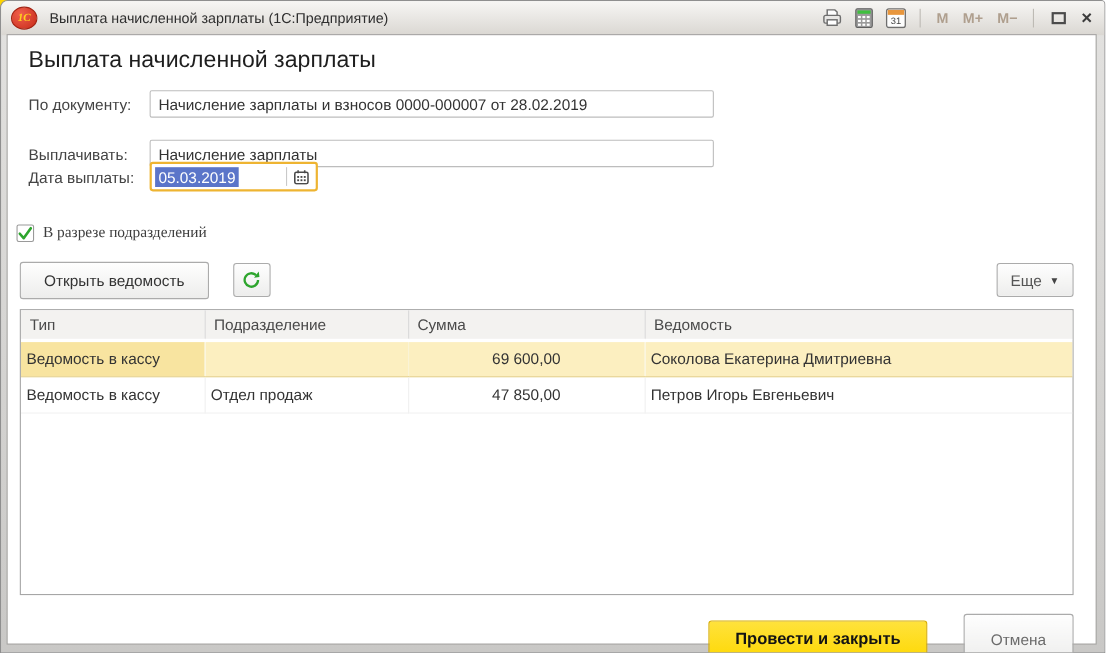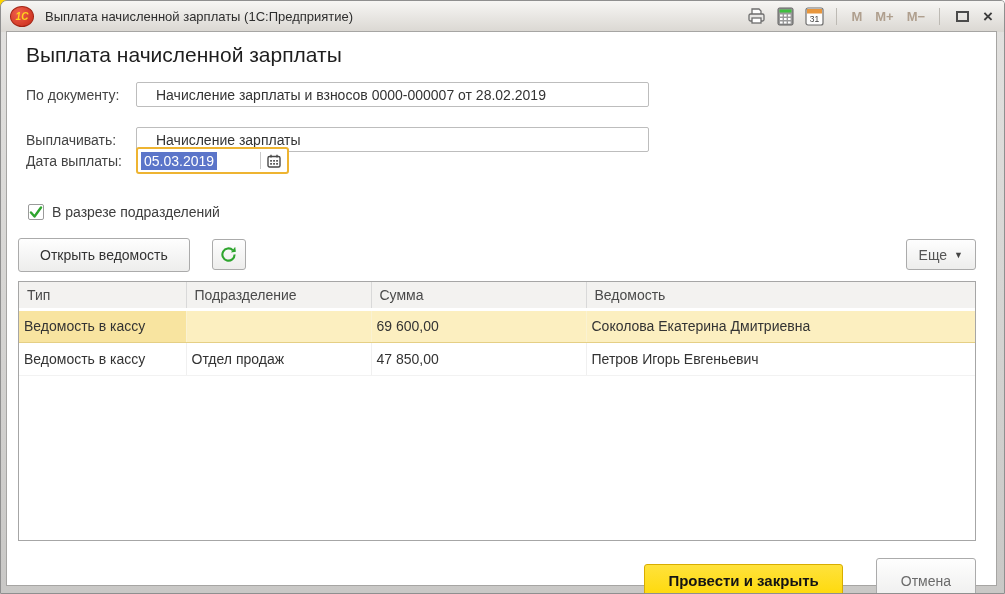--- a/index.html
+++ b/index.html
@@ -9,47 +9,47 @@
   .desk-corner { position:absolute; left:0; top:0; width:14px; height:14px; background:#ffd400; z-index:0; }
 
   .window { position:absolute; inset:0; border:1px solid #8f8f8f; border-radius:7px 4px 0 0;
             background:linear-gradient(#e3e2e0,#c9c8c6); overflow:hidden; z-index:1; }
 
   
   .titlebar { position:absolute; left:0; top:0; right:0; height:31px;
               background:linear-gradient(#f7f6f4,#dad7d2); display:flex; align-items:center; padding:0 8px 0 9px; }
   .logo { width:24px; height:21px; border-radius:50%; background:radial-gradient(circle at 35% 30%, #f0604c, #c72a18);
           color:#ffd21e; font-size:10px; font-weight:bold; font-style:italic; display:flex; align-items:center; justify-content:center;
-          border:1px solid #a32313; flex:0 0 auto; }
+          border:1px solid #a32313; flex:0 0 auto;font-family:Liberation Serif, serif; }
   .title-text { margin-left:11px; font-size:13px; color:#2e2e2e; white-space:nowrap; }
   .tb-right { margin-left:auto; display:flex; align-items:center; gap:7px; }
   .tb-sep { width:1px; height:17px; background:#bdbab4; margin:0 4px; }
   .tb-ico { width:22px; height:20px; display:flex; align-items:center; justify-content:center; cursor:default; }
   .m-btn { font-size:13px; font-weight:bold; color:#af9f8e; padding:0 3px; }
   .maxi { width:13px; height:11px; border:2px solid #4b4b4b; display:inline-block; }
   .close-x { font-size:17px; font-weight:bold; color:#3c3c3c; line-height:1; padding:0 3px; }
 
   
   .content { position:absolute; left:6px; right:8px; top:31px; bottom:8px; background:#fff; box-shadow:0 0 0 1px #a6a5a3; }
 
   .page-title { position:absolute; left:19px; top:11px; font-size:21px; color:#1e1e1e; }
 
   .frow { position:absolute; left:19px; display:flex; align-items:center; }
   .frow-1 { top:50px; } .frow-2 { top:95px; } .frow-3 { top:115px; }
   .flabel { width:110px; font-size:14px; color:#444; }
   .finput { width:513px; height:25px; border:1px solid #bdbdbd; border-radius:2px; background:#fff;
-            font-size:14px; color:#333; display:flex; align-items:center; padding:0 19px; white-space:nowrap; overflow:hidden; }
+            font-size:14px; color:#333; display:flex; align-items:center; padding:0 7px; white-space:nowrap; overflow:hidden; }
 
   .date-group { width:153px; height:27px; border:2px solid #eeb431; border-radius:3px; background:#fff;
                 display:flex; align-items:center; padding:0 0 0 3px; }
   .date-sel { background:#5b75c9; color:#fff; font-size:14px; padding:1px 3px; }
   .date-sep { width:1px; height:17px; background:#c9c9c9; margin-left:auto; }
   .cal-btn { width:26px; height:100%; display:flex; align-items:center; justify-content:center; }
 
-  .chk-row { position:absolute; left:21px; top:172px; display:flex; align-items:center; gap:8px; }
+  .chk-row { position:absolute; left:8px; top:172px; display:flex; align-items:center; gap:8px;font-family:Liberation Serif, serif; }
   .chk-box { width:16px; height:16px; border:1px solid #9a9a9a; border-radius:2px; background:#fff;
              display:flex; align-items:center; justify-content:center; }
   .chk-label { font-size:14px; color:#3d3d3d; }
 
   
   .toolbar { position:absolute; left:11px; right:20px; top:207px; height:31px; display:flex; align-items:center; }
   .btn { height:31px; background:linear-gradient(#fefefe,#ededec); border:1px solid #ababab; border-radius:3px;
          font-size:14px; color:#333; display:inline-flex; align-items:center; justify-content:center;
          font-family:"Liberation Sans",sans-serif; cursor:default; }
   .btn-open { padding:16px 21px; }
@@ -59,21 +59,21 @@
 
   
   .grid-wrap { position:absolute; left:11px; right:20px; top:249px; height:260px; border:1px solid #a6a6a6; background:#fff; overflow:hidden; }
   table { width:100%; border-collapse:collapse; table-layout:fixed; }
   col.c-type { width:167px; } col.c-dept { width:185px; } col.c-sum { width:215px; }
   th { height:27px; background:#f3f2f0; font-weight:normal; font-size:14px; color:#4a4a4a; text-align:left;
        padding:0 8px; border-right:1px solid #d9d9d9; border-bottom:1px solid #c6c6c6; }
   th:last-child { border-right:none; }
   td { height:33px; font-size:14px; color:#333; padding:0 5px; border-right:1px solid #f0f0f0; white-space:nowrap; overflow:hidden; }
   td:last-child { border-right:none; }
-  td.num { text-align:left; }
+  td.num { text-align:center; }
   tr.row-plain td { border-bottom:1px solid #f2f2f2; }
   tr.row-selected td { background:#fcefc0; border-top:3px solid #fff; border-bottom:1px solid #e5cf85; border-right:1px solid #faf2d2; }
   tr.row-selected td:first-child { background:#f8e4a0; }
   tr.row-selected td:last-child { border-right:none; }
 
   
   .footer { position:absolute; right:20px; top:526px; display:flex; align-items:center; gap:33px; }
   .btn-primary { height:28px; padding:16px 23px; background:linear-gradient(#ffe23c,#fed908); border:1px solid #d8ad00;
                  border-radius:3px; font-size:15px; font-weight:bold; color:#141414; display:flex; align-items:center; }
   .btn-cancel { height:45px; padding:0 24px; font-size:14px; color:#6b6b6b; }

